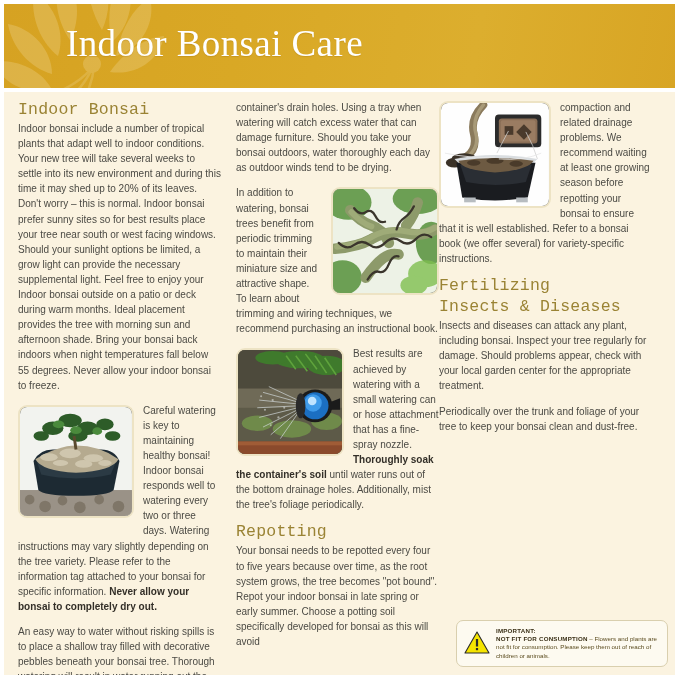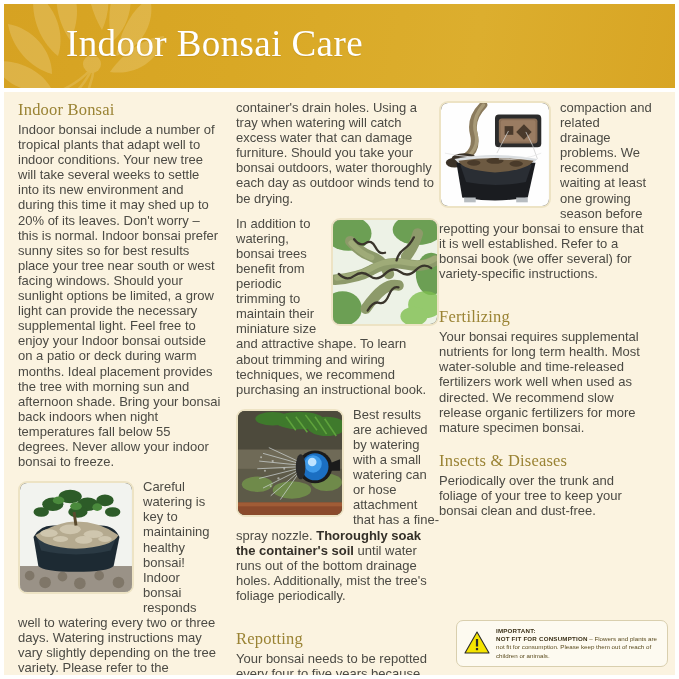--- a/index.html
+++ b/index.html
@@ -63,32 +63,32 @@
   .col {
     position: absolute;
     top: 8px;
     width: 203px;
   }
   .col-1 { left: 14px; }
   .col-2 { left: 232px; }
   .col-3 { left: 435px; width: 213px; }
 
   h2.section {
-    font-family: Liberation Serif, serif;
+    font-family: Liberation Mono, monospace;
     font-size: 16.5px;
     font-weight: 400;
     color: #9a8334;
     margin: 0 0 2px 0;
     letter-spacing: 0.2px;
   }
-  h2.section.spaced { margin-top: 16px; }
+  h2.section.spaced { margin-top: 0; }
 
   p.body {
     font-family: "Liberation Sans", sans-serif;
-    font-size: 13px;
+    font-size: 10px;
     line-height: 15.1px;
     color: #4b4a44;
     margin: 0 0 10px 0;
     text-align: left;
   }
   p.body b { color: #332f28; font-weight: bold; }
 
   .flow { overflow: hidden; }
 
   
@@ -358,23 +358,23 @@
             <g stroke="#e8e8e8" stroke-width="0.9" fill="none">
               <path d="M4 52 Q34 58 56 56"></path>
                 <path d="M104 52 Q86 60 60 58"></path>
             </g>
           </svg>
         </div>
         <p class="body">compaction and related drainage problems. We recommend waiting at least one growing season before repotting your bonsai to ensure that it is well established. Refer to a bonsai book (we offer several) for variety-specific instructions.</p>
       </div>
 
       <h2 class="section spaced">Fertilizing</h2>
-      <p class="body">Your bonsai requires supplemental nutrients for long term health. Most water-soluble and time-released fertilizers work well when used as directed. We recommend slow release organic fertilizers for more mature specimen bonsai.</p>
 
       <h2 class="section spaced">Insects &amp; Diseases</h2>
+      <p class="body">Insects and diseases can attack any plant, including bonsai. Inspect your tree regularly for damage. Should problems appear, check with your local garden center for the appropriate treatment.</p>
       <p class="body">Periodically over the trunk and foliage of your tree to keep your bonsai clean and dust-free.</p>
     </div>
 
     <div class="warning">
       <svg class="warn-tri" width="26" height="23" viewBox="0 0 26 23" xmlns="http://www.w3.org/2000/svg">
         <path d="M13 1 L25 22 L1 22 Z" fill="#f5e400" stroke="#2b2b2b" stroke-width="1.1" stroke-linejoin="round"></path>
         <rect x="11.9" y="8" width="2.2" height="7.5" fill="#2b2b2b"></rect>
         <rect x="11.9" y="17" width="2.2" height="2.2" fill="#2b2b2b"></rect>
       </svg>
       <div class="warn-text">

